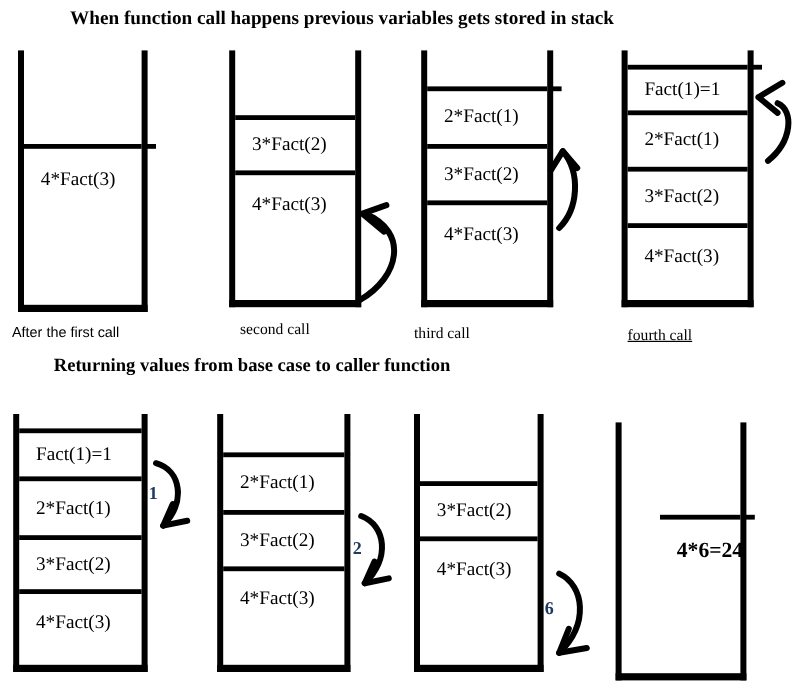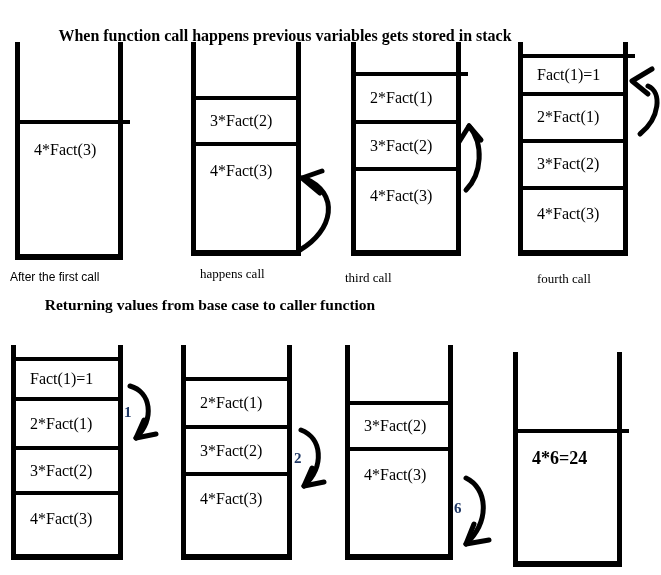--- a/index.html
+++ b/index.html
@@ -9,21 +9,21 @@
     font-family:"Liberation Serif", serif;
     color:#000;
     overflow:hidden;
   }
   .abs{position:absolute;}
   .title{
     font-weight:bold;
     text-align:center;
     font-family:"Liberation Serif", serif;
   }
-  #title-top{left:0;top:7px;width:570px;font-size:16px;margin-top:20px;}
+  #title-top{left:0;top:7px;width:570px;font-size:16px;}
   #title-bottom{left:0;top:296px;width:420px;font-size:15.5px;}
 
   .stack{
     position:absolute;
     box-sizing:border-box;
     border-left:5px solid #000;
     border-right:5px solid #000;
     border-bottom:6px solid #000;
     display:flex;
     flex-direction:column;
@@ -55,27 +55,27 @@
   #t4{left:518px;top:42px;width:110px;height:214px;}
   #t4 .c1{height:38px;} #t4 .c2{height:47px;} #t4 .c3{height:47px;} #t4 .c4{height:53px;}
 
   #b1{left:11px;top:345px;width:112px;height:215px;}
   #b1 .c1{height:40px;} #b1 .c2{height:49px;} #b1 .c3{height:45px;} #b1 .c4{height:51px;}
   #b2{left:181px;top:345px;width:111px;height:215px;}
   #b2 .c1{height:48px;} #b2 .c2{height:47px;} #b2 .c3{height:50px;}
   #b3{left:345px;top:345px;width:108px;height:215px;}
   #b3 .c1{height:46px;} #b3 .c2{height:51px;}
   #b4{left:513px;top:352px;width:109px;height:215px;}
-  #b4 .c1{height:56px;font-weight:bold;font-size:18px;}
+  #b4 .c1{height:56px;font-weight:bold;font-size:18px;margin-left:32px;}
 
   .caption{white-space:nowrap;}
   #cap1{left:10px;top:270px;font-family:"Liberation Sans", sans-serif;font-size:12px;}
   #cap2{left:200px;top:266px;font-size:13px;}
   #cap3{left:345px;top:270px;font-size:13px;}
-  #cap4{left:537px;top:271px;font-size:13px;}
+  #cap4{left:523px;top:271px;font-size:13px;text-decoration:underline;}
 
   .ret-label{
     font-weight:bold;
     font-size:15px;
     color:#203864;
     font-family:"Liberation Serif", serif;
   }
   #rl1{left:124px;top:404px;}
   #rl2{left:294px;top:450px;}
   #rl6{left:454px;top:500px;}
@@ -108,21 +108,21 @@
   <div class="cell c3">4*Fact(3)</div>
 </div>
 <div class="stack" id="t4">
   <div class="cell c1 nub">Fact(1)=1</div>
   <div class="cell c2">2*Fact(1)</div>
   <div class="cell c3">3*Fact(2)</div>
   <div class="cell c4">4*Fact(3)</div>
 </div>
 
 <div class="abs caption" id="cap1">After the first call</div>
-<div class="abs caption" id="cap2">happens call</div>
+<div class="abs caption" id="cap2">second call</div>
 <div class="abs caption" id="cap3">third call</div>
 <div class="abs caption" id="cap4">fourth call</div>
 
 <div class="stack" id="b1">
   <div class="cell c1">Fact(1)=1</div>
   <div class="cell c2">2*Fact(1)</div>
   <div class="cell c3">3*Fact(2)</div>
   <div class="cell c4">4*Fact(3)</div>
 </div>
 <div class="stack" id="b2">

